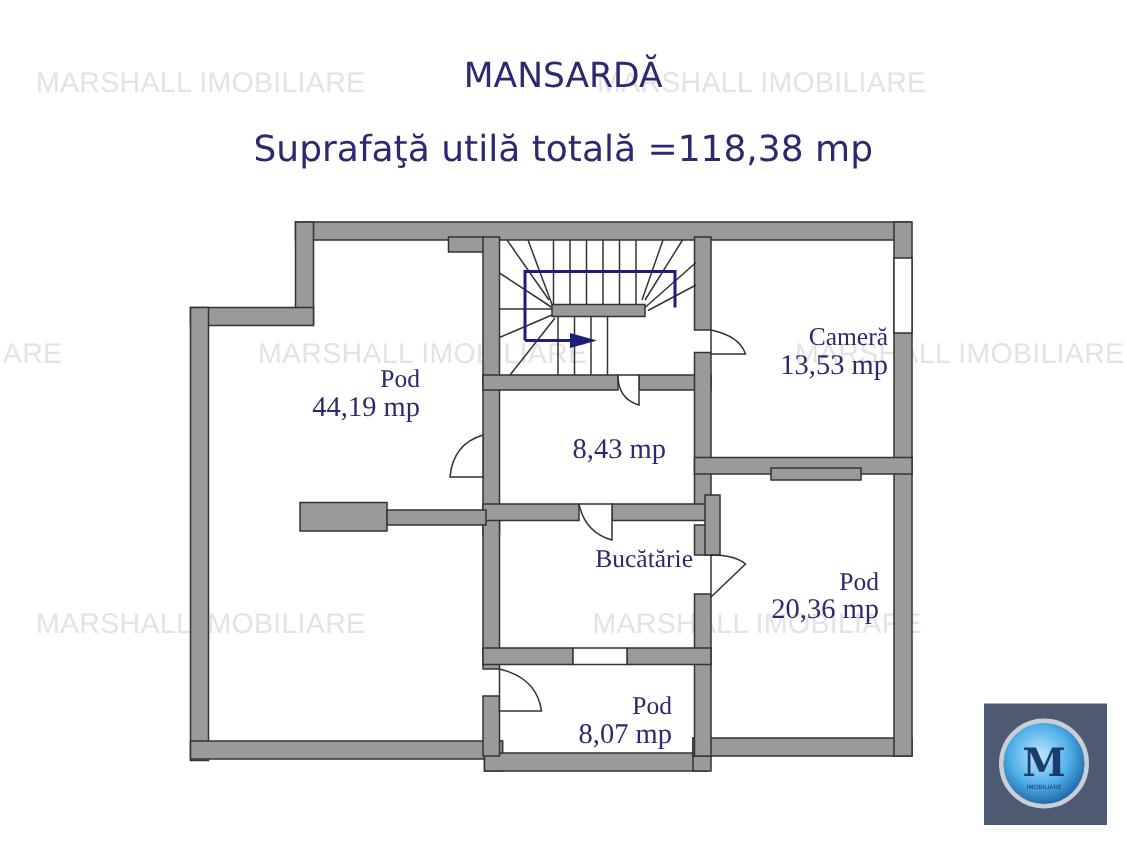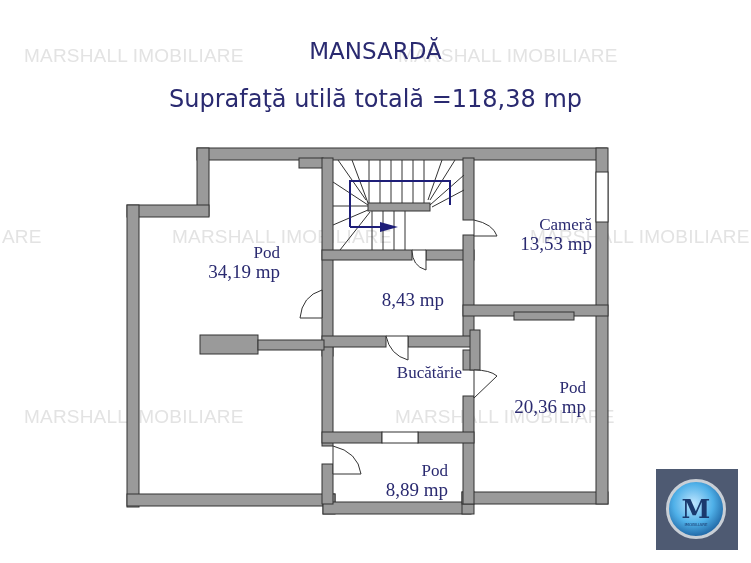--- a/index.html
+++ b/index.html
@@ -107,39 +107,39 @@
     <path d="M412 250 L426 250 L426 270 Q412 266 412 250 Z"></path>
     <path d="M322 290 L322 318 L300 318 Q302 296 322 290 Z"></path>
     <path d="M386 336 L408 336 L408 360 Q390 355 386 336 Z"></path>
     <path d="M474 370 L474 398 L497 376 Q490 370 474 370 Z"></path>
     <path d="M333 446 L333 474 L361 474 Q358 452 333 446 Z"></path>
   </g>
 </svg>
 
 <div class="lbl" style="left:180px;top:244px;width:100px;">
   <span class="n">Pod</span>
-    <span class="a">34,19 mp</span>
+    <span class="a">44,19 mp</span>
 </div>
 <div class="lbl" style="left:492px;top:216px;width:100px;">
   <span class="n">Cameră</span>
     <span class="a">13,53 mp</span>
 </div>
 <div class="lbl" style="left:344px;top:290px;width:100px;">
     <span class="a">8,43 mp</span>
 </div>
 <div class="lbl" style="left:342px;top:364px;width:120px;">
   <span class="n">Bucătărie</span>
 </div>
 <div class="lbl" style="left:486px;top:379px;width:100px;">
   <span class="n">Pod</span>
     <span class="a">20,36 mp</span>
 </div>
 <div class="lbl" style="left:348px;top:462px;width:100px;">
   <span class="n">Pod</span>
-    <span class="a">8,89 mp</span>
+    <span class="a">8,07 mp</span>
 </div>
 
 <div id="logo">
   <div class="ring">
     <div class="m">M</div>
     <div class="s">IMOBILIARE</div>
   </div>
 </div>
 
 </body></html>

